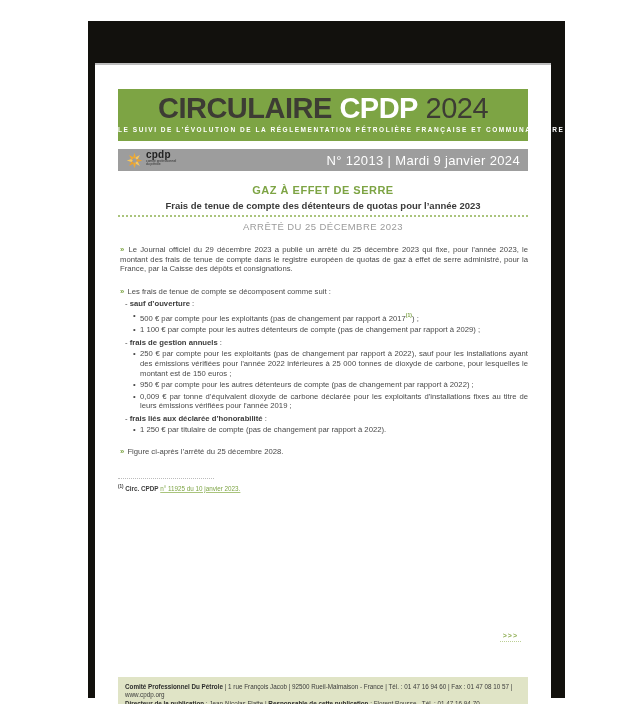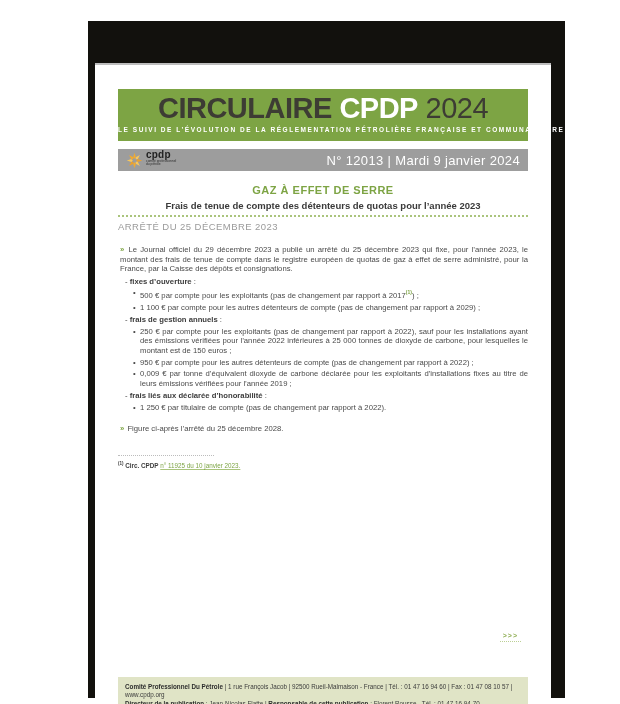--- a/index.html
+++ b/index.html
@@ -28,21 +28,21 @@
   .logo svg { width:17px; height:17px; flex:none; }
   .logo-txt { display:flex; flex-direction:column; }
   .logo-name { font-size:10px; font-weight:800; color:#222222; line-height:9px; letter-spacing:0.2px; }
   .logo-tagline { font-size:6px; line-height:6px; color:#2f2f2f; transform:scale(0.55); transform-origin:left top; width:60px; }
   .issue-info { color:#ffffff; font-size:13px; letter-spacing:0.35px; }
 
   
   .category { margin-top:13px; text-align:center; color:#7da444; font-weight:800; font-size:11px; letter-spacing:0.5px; }
   .art-title { margin-top:4px; text-align:center; color:#3a3a3a; font-weight:800; font-size:9.5px; }
   .dotted-rule { margin-top:4px; border-top:2px dotted #aac47c; }
-  .art-sub { margin-top:4px; color:#9b9b9b; font-size:9.5px; letter-spacing:0.45px; }
+  .art-sub { margin-top:4px; text-align:center; color:#9b9b9b; font-size:9.5px; letter-spacing:0.45px; }
 
   
   .body { margin-top:13px; font-size:7.7px; color:#4a4a4a; line-height:9.6px; }
   .lead { text-align:justify; margin-left:2px; }
   .marker { color:#7da444; font-weight:700; margin-right:1px; }
   .gap-lg { margin-top:13px; }
   .gap-md { margin-top:12px; }
   .sec-head { margin-top:3px; margin-left:7px; color:#3c3c3c; }
   .sec-head b { color:#3c3c3c; }
   .bullet { display:flex; margin-left:15px; margin-top:2px; }
@@ -104,22 +104,23 @@
 
     <div class="category">GAZ À EFFET DE SERRE</div>
     <div class="art-title">Frais de tenue de compte des détenteurs de quotas pour l’année 2023</div>
     <div class="dotted-rule"></div>
     <div class="art-sub">ARRÊTÉ DU 25 DÉCEMBRE 2023</div>
 
     <div class="body">
 
       <p class="lead"><span class="marker">»</span> <span>Le Journal officiel du 29 décembre 2023 a publié un arrêté du 25 décembre 2023 qui fixe, pour l’année 2023, le montant des frais de tenue de compte dans le registre européen de quotas de gaz à effet de serre administré, pour la France, par la Caisse des dépôts et consignations.</span></p>
 
+      <p class="lead gap-lg"><span class="marker">»</span> <span>Les frais de tenue de compte se décomposent comme suit :</span></p>
 
-      <div class="sec-head"><span>-</span> <b>fixes d’ouverture</b><span> :</span></div>
+      <div class="sec-head"><span>-</span> <b>sauf d’ouverture</b><span> :</span></div>
       <div class="bullet">
           <span class="b-dot">•</span>
           <span class="b-text"><span>500 € par compte pour les exploitants (pas de changement par rapport à 2017</span><sup class="ref">(1)</sup><span>) ;</span></span>
         </div>
       <div class="bullet">
           <span class="b-dot">•</span>
           <span class="b-text">1 100 € par compte pour les autres détenteurs de compte (pas de changement par rapport à 2029) ;</span>
         </div>
 
       <div class="sec-head gap-md"><span>-</span> <b>frais de gestion annuels</b><span> :</span></div>

